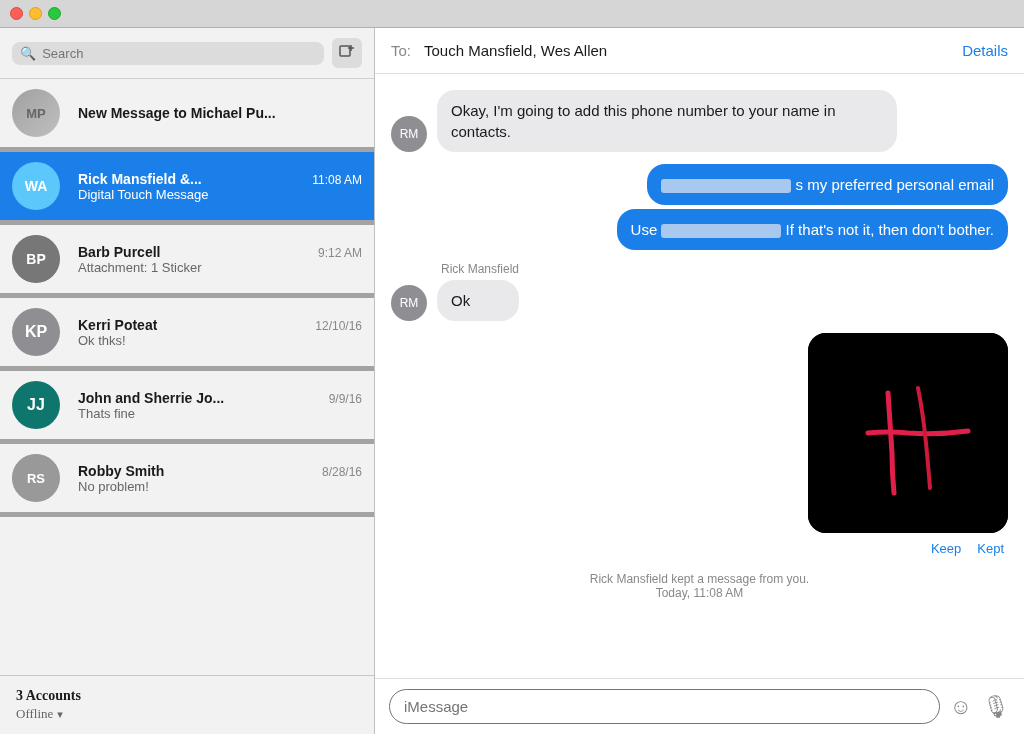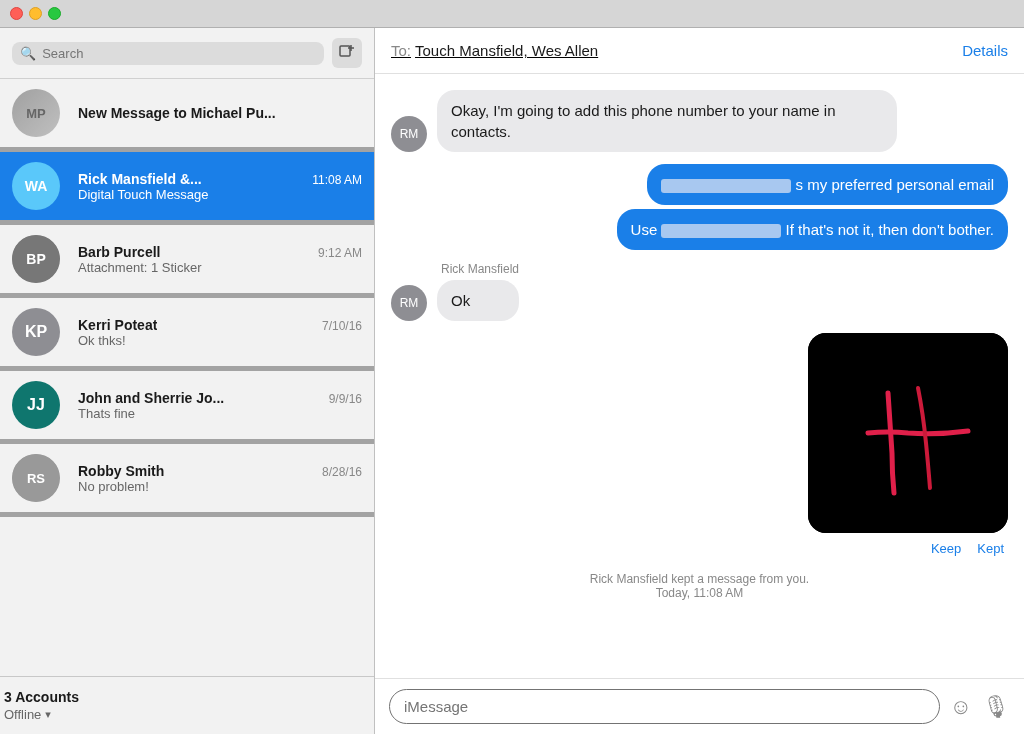--- a/index.html
+++ b/index.html
@@ -166,23 +166,24 @@
 
     .conv-preview {
       font-size: 13px;
       color: #666;
       white-space: nowrap;
       overflow: hidden;
       text-overflow: ellipsis;
     }
 
     .sidebar-footer {
-      padding: 12px 4px;
+      padding: 12px 16px;
       border-top: 1px solid #c8c8c8;
       background: #f2f2f2;
+      font-family: Liberation Serif, serif;
     }
 
     .accounts-label {
       font-size: 14px;
       font-weight: 600;
       color: #1a1a1a;
     }
 
     .offline-row {
       display: flex;
@@ -208,23 +209,22 @@
       padding: 14px 16px;
       border-bottom: 1px solid #e0e0e0;
       display: flex;
       justify-content: space-between;
       align-items: center;
     }
 
     .to-field {
       display: flex;
       align-items: center;
-      gap: 4px;
+      gap: 13px;
       font-size: 15px;
-      text-decoration: underline;
     }
 
     .to-label {
       color: #888;
     }
 
     .to-recipients {
       color: #1a1a1a;
       font-weight: 400;
     }
@@ -439,21 +439,21 @@
           </div>
           <div class="conv-preview">Attachment: 1 Sticker</div>
         </div>
       </div>
 
       <div class="conv-item">
         <div class="avatar" style="background:#8e8e93;">KP</div>
         <div class="conv-info">
           <div class="conv-top">
             <span class="conv-name">Kerri Poteat</span>
-            <span class="conv-time">7/10/16</span>
+            <span class="conv-time">12/10/16</span>
           </div>
           <div class="conv-preview">Ok thks!</div>
         </div>
       </div>
 
       <div class="conv-item">
         <div class="avatar" style="background:#0f766e;">JJ</div>
         <div class="conv-info">
           <div class="conv-top">
             <span class="conv-name">John and Sherrie Jo...</span>

